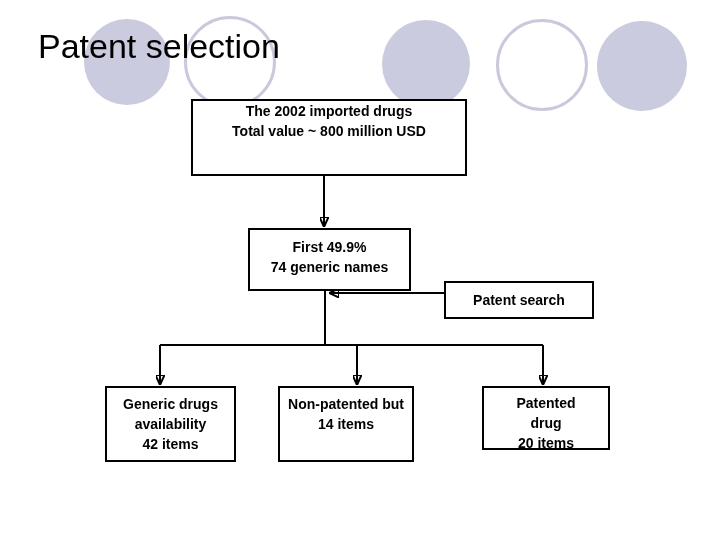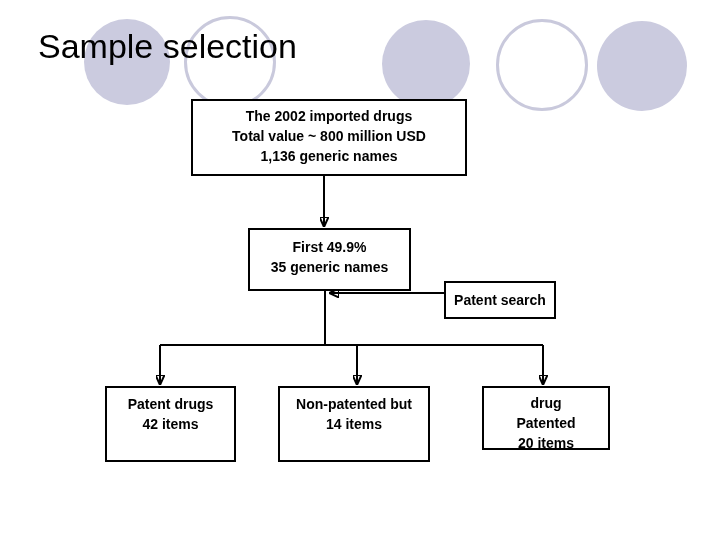--- a/index.html
+++ b/index.html
@@ -40,25 +40,25 @@
     background: #fff;
     border: 2px solid var(--box_border, #000);
     color: #000;
     font-weight: bold;
     font-size: 14px;
     line-height: 20px;
     text-align: center;
     z-index: 4;
   }
   .fbox .line { white-space: nowrap; }
-  .source-box    { left: 191px; top: 99px;  width: 276px; height: 77px; padding-top: 5px; }
+  .source-box    { left: 191px; top: 99px;  width: 276px; height: 77px; }
   .selection-box { left: 248px; top: 228px; width: 163px; height: 63px; padding-top: 7px; }
-  .patent-box    { left: 444px; top: 281px; width: 112px; height: 38px; padding-top: 7px; }
+  .patent-box    { left: 444px; top: 281px; width: 150px; height: 38px; padding-top: 7px; }
   .result-0      { left: 105px; top: 386px; width: 131px; height: 76px; padding-top: 6px; }
-  .result-1      { left: 278px; top: 386px; width: 152px; height: 76px; padding-top: 6px; }
+  .result-1      { left: 278px; top: 386px; width: 136px; height: 76px; padding-top: 6px; }
   .result-2      { left: 482px; top: 386px; width: 128px; height: 64px; padding-top: 5px; }
   
   .connectors {
     position: absolute;
     left: 0; top: 0;
     width: 720px; height: 540px;
     z-index: 2;
     pointer-events: none;
   }
   .connectors path, .connectors line { stroke: var(--arrow, #000); stroke-width: 2; fill: none; }
@@ -67,61 +67,61 @@
 <body>
 
 <div class="slide">
 
   <div class="circle filled c1"></div>
   <div class="circle outlined c2"></div>
   <div class="circle filled c3"></div>
   <div class="circle outlined c4"></div>
   <div class="circle filled c5"></div>
 
-  <div class="title">Sample selection</div>
+  <div class="title">Patent selection</div>
 
   <svg class="connectors" width="720" height="540" viewBox="0 0 720 540" xmlns="http://www.w3.org/2000/svg">
     <defs>
       <marker id="ah" markerUnits="userSpaceOnUse" markerWidth="10" markerHeight="9" viewBox="0 0 10 9" refX="10" refY="4.5" orient="auto">
         <path d="M0,0 L10,4.5 L0,9 Z" fill="#000" stroke="none"></path>
       </marker>
     </defs>
     <line x1="324" y1="176" x2="324" y2="227" marker-end="url(#ah)"></line>
     <line x1="325" y1="281" x2="325" y2="346"></line>
     <line x1="444" y1="293" x2="329" y2="293" marker-end="url(#ah)"></line>
     <line x1="160" y1="345" x2="543" y2="345"></line>
     <line x1="160" y1="345" x2="160" y2="385" marker-end="url(#ah)"></line>
     <line x1="357" y1="345" x2="357" y2="385" marker-end="url(#ah)"></line>
     <line x1="543" y1="345" x2="543" y2="385" marker-end="url(#ah)"></line>
   </svg>
 
   <div class="fbox source-box">
     <div class="line">The 2002 imported drugs</div>
     <div class="line">Total value ~ 800 million USD</div>
-    <div class="line">1,136 generic names</div>
   </div>
 
   <div class="fbox selection-box">
     <div class="line">First 49.9%</div>
-    <div class="line">35 generic names</div>
+    <div class="line">74 generic names</div>
   </div>
 
   <div class="fbox patent-box">
     <div class="line">Patent search</div>
   </div>
 
   <div class="fbox result-0">
-    <div class="line">Patent drugs</div>
+    <div class="line">Generic drugs</div>
+    <div class="line">availability</div>
     <div class="line">42 items</div>
   </div>
 
   <div class="fbox result-1">
     <div class="line">Non-patented but</div>
     <div class="line">14 items</div>
   </div>
 
   <div class="fbox result-2">
+    <div class="line">Patented</div>
     <div class="line">drug</div>
-    <div class="line">Patented</div>
     <div class="line">20 items</div>
   </div>
 
 </div>
 
 </body></html>

